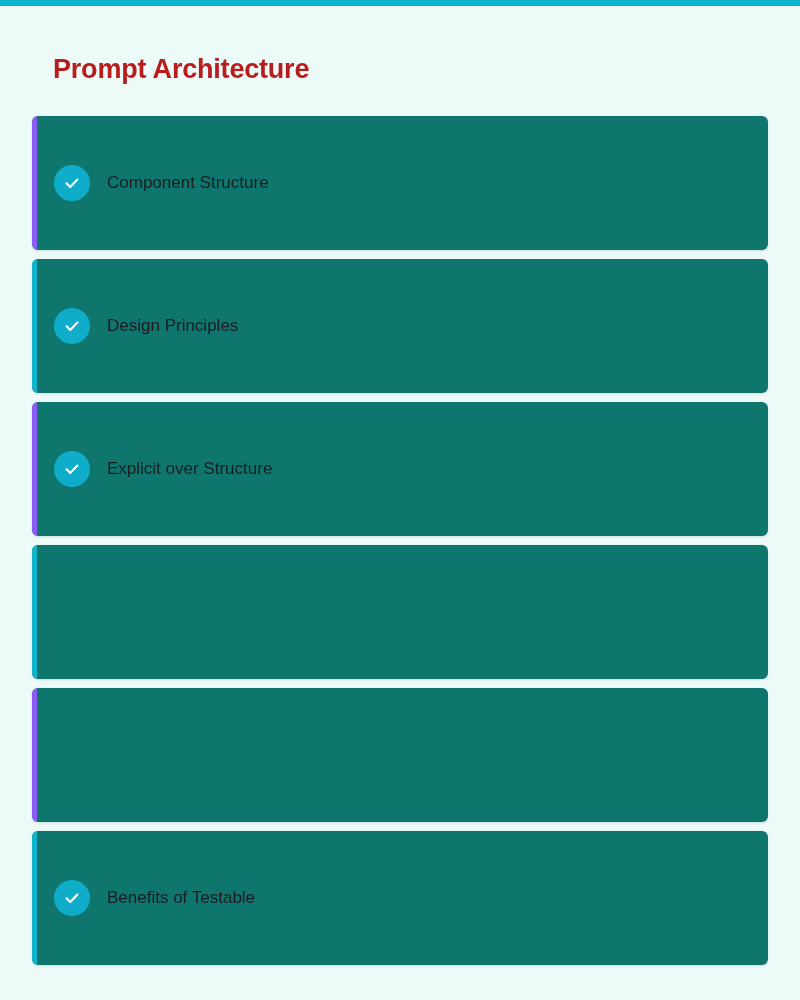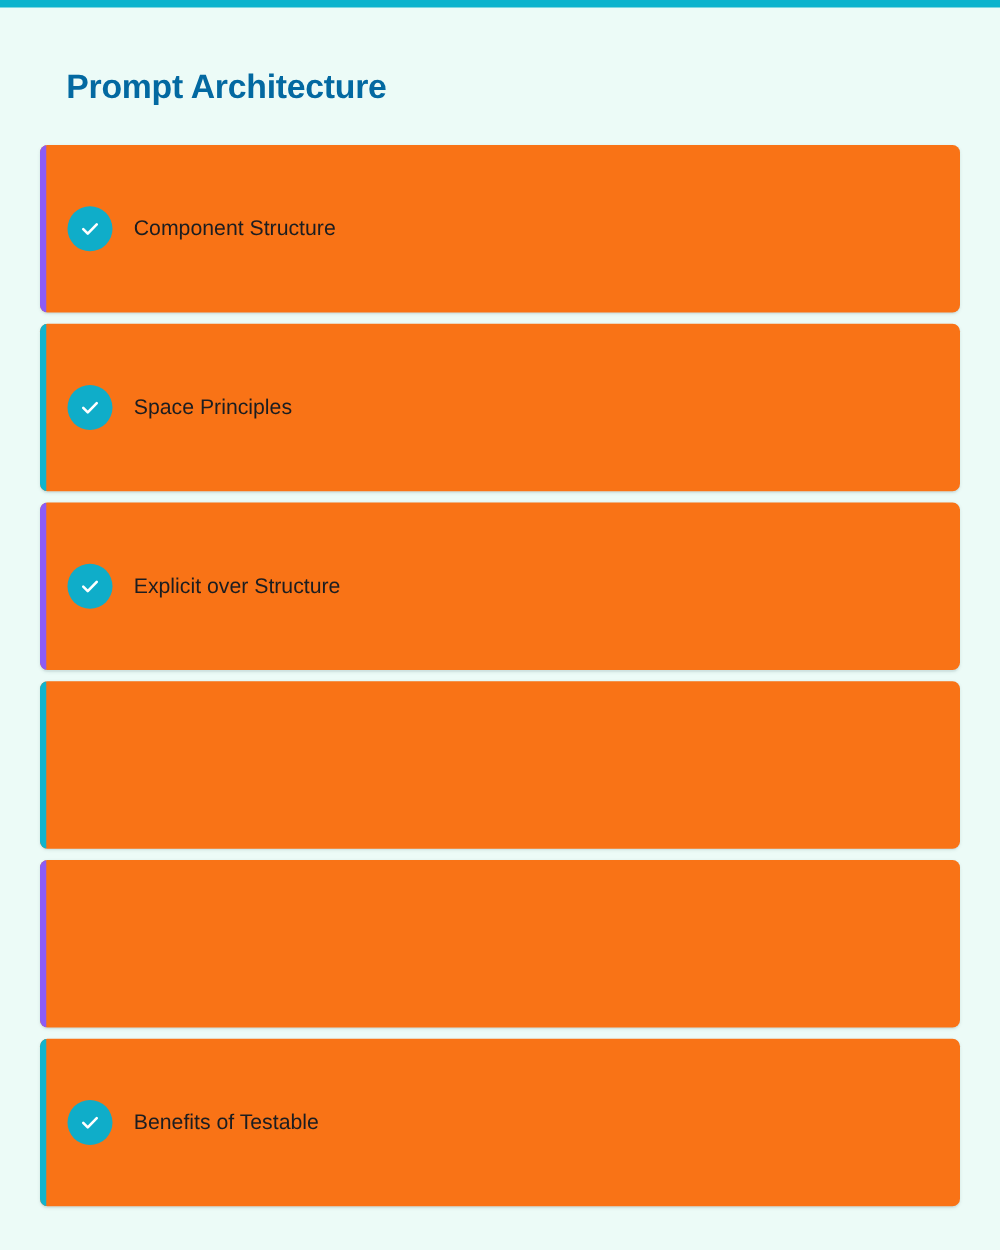--- a/index.html
+++ b/index.html
@@ -35,21 +35,21 @@
   #card-list {
     position: absolute;
     left: 32px;
     top: 116px;
     width: 736px;
   }
   .card {
     position: relative;
     width: 736px;
     height: 134px;
-    background: #f97316;
+    background: #0f766e;
     border-radius: 6px;
     margin-bottom: 9px;
     box-shadow: 0 1px 3px rgba(20, 60, 70, 0.10), 0 1px 1px rgba(20, 60, 70, 0.05);
     overflow: hidden;
     box-sizing: border-box;
   }
   .card-accent {
     position: absolute;
     left: 0; top: 0;
     width: 5px;
@@ -84,21 +84,21 @@
     color: #1b1d21;
     line-height: 22px;
     white-space: nowrap;
   }
 </style>
 </head>
 <body style="background: rgb(236, 251, 247);">
 
 <div id="top-accent-bar" style="background: rgb(12, 179, 205);"></div>
 
-<h1 id="page-title" style="color: #0369a1;">Prompt Architecture</h1>
+<h1 id="page-title" style="color: #b91c1c;">Prompt Architecture</h1>
 
 <div id="card-list">
     <div class="card">
       <div class="card-accent" style="background: rgb(139, 92, 246);"></div>
       <div class="card-row">
         <span class="check-badge" style="background: rgb(15, 173, 201);">
           <svg width="20" height="20" viewBox="0 0 20 20" aria-hidden="true">
             <path d="M4.6 10.3 L8.2 13.9 L15.4 6.5" fill="none" stroke="#ffffff" stroke-width="2.1" stroke-linecap="round" stroke-linejoin="round"></path>
           </svg>
         </span>
@@ -106,21 +106,21 @@
       </div>
     </div>
     <div class="card">
       <div class="card-accent" style="background: rgb(17, 180, 205);"></div>
       <div class="card-row">
         <span class="check-badge" style="background: rgb(15, 173, 201);">
           <svg width="20" height="20" viewBox="0 0 20 20" aria-hidden="true">
             <path d="M4.6 10.3 L8.2 13.9 L15.4 6.5" fill="none" stroke="#ffffff" stroke-width="2.1" stroke-linecap="round" stroke-linejoin="round"></path>
           </svg>
         </span>
-        <span class="card-label">Space Principles</span>
+        <span class="card-label">Design Principles</span>
       </div>
     </div>
     <div class="card">
       <div class="card-accent" style="background: rgb(139, 92, 246);"></div>
       <div class="card-row">
         <span class="check-badge" style="background: rgb(15, 173, 201);">
           <svg width="20" height="20" viewBox="0 0 20 20" aria-hidden="true">
             <path d="M4.6 10.3 L8.2 13.9 L15.4 6.5" fill="none" stroke="#ffffff" stroke-width="2.1" stroke-linecap="round" stroke-linejoin="round"></path>
           </svg>
         </span>

